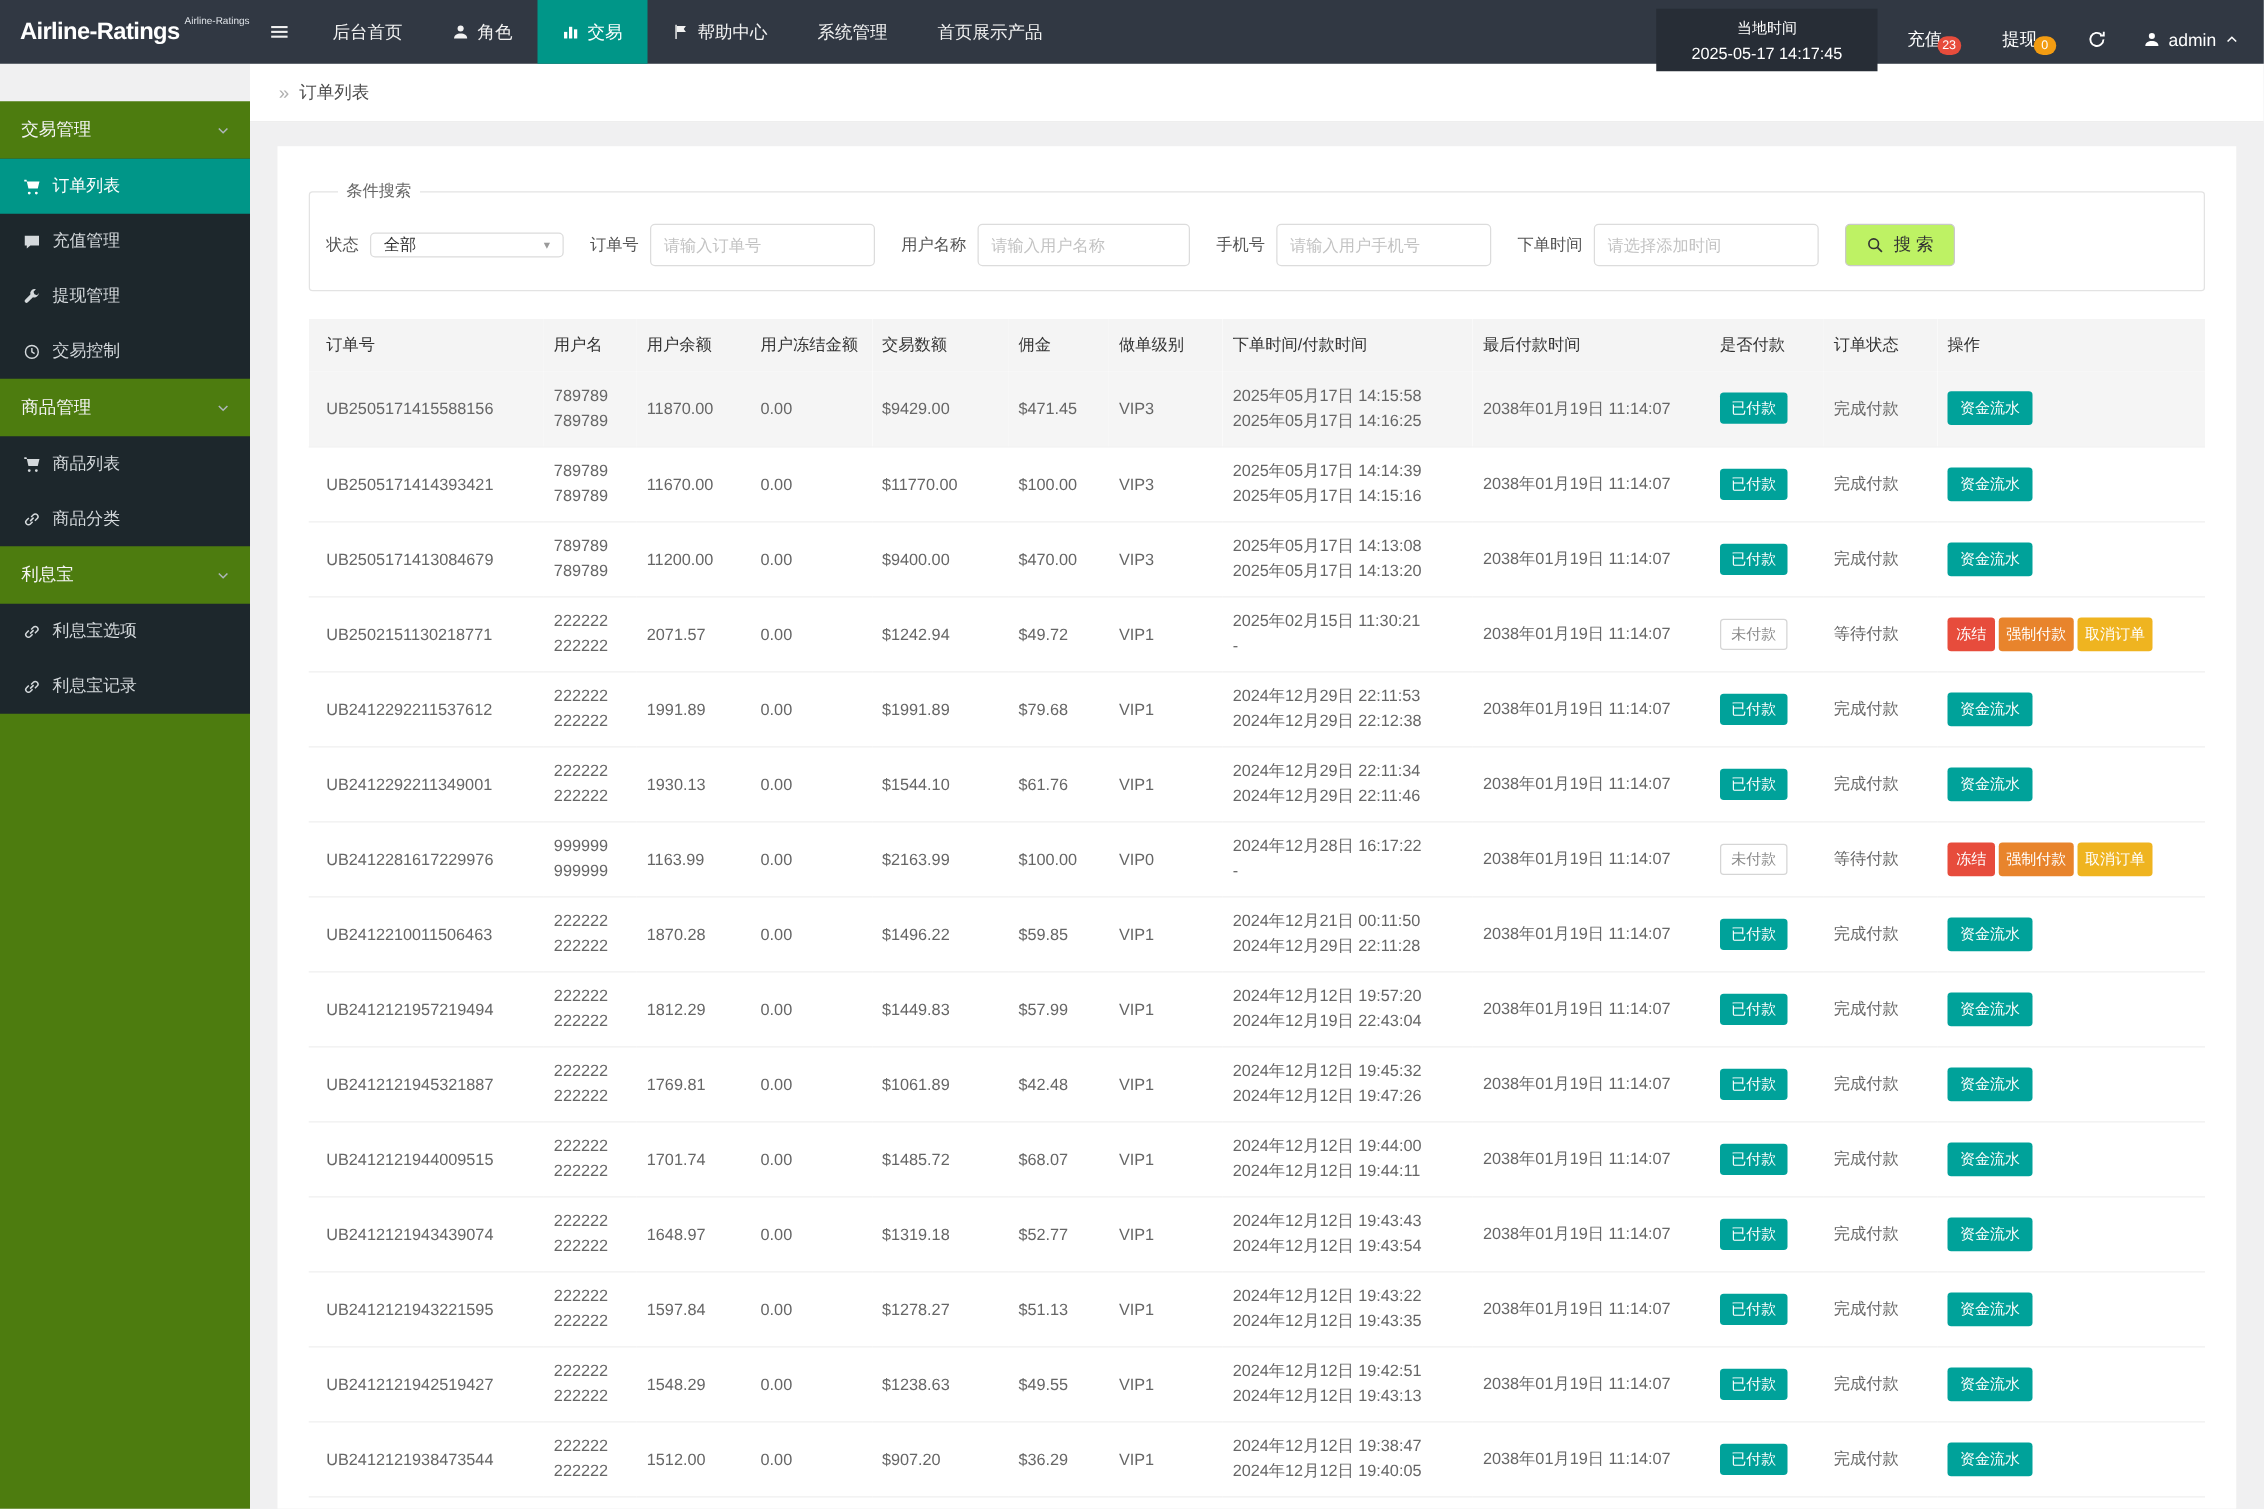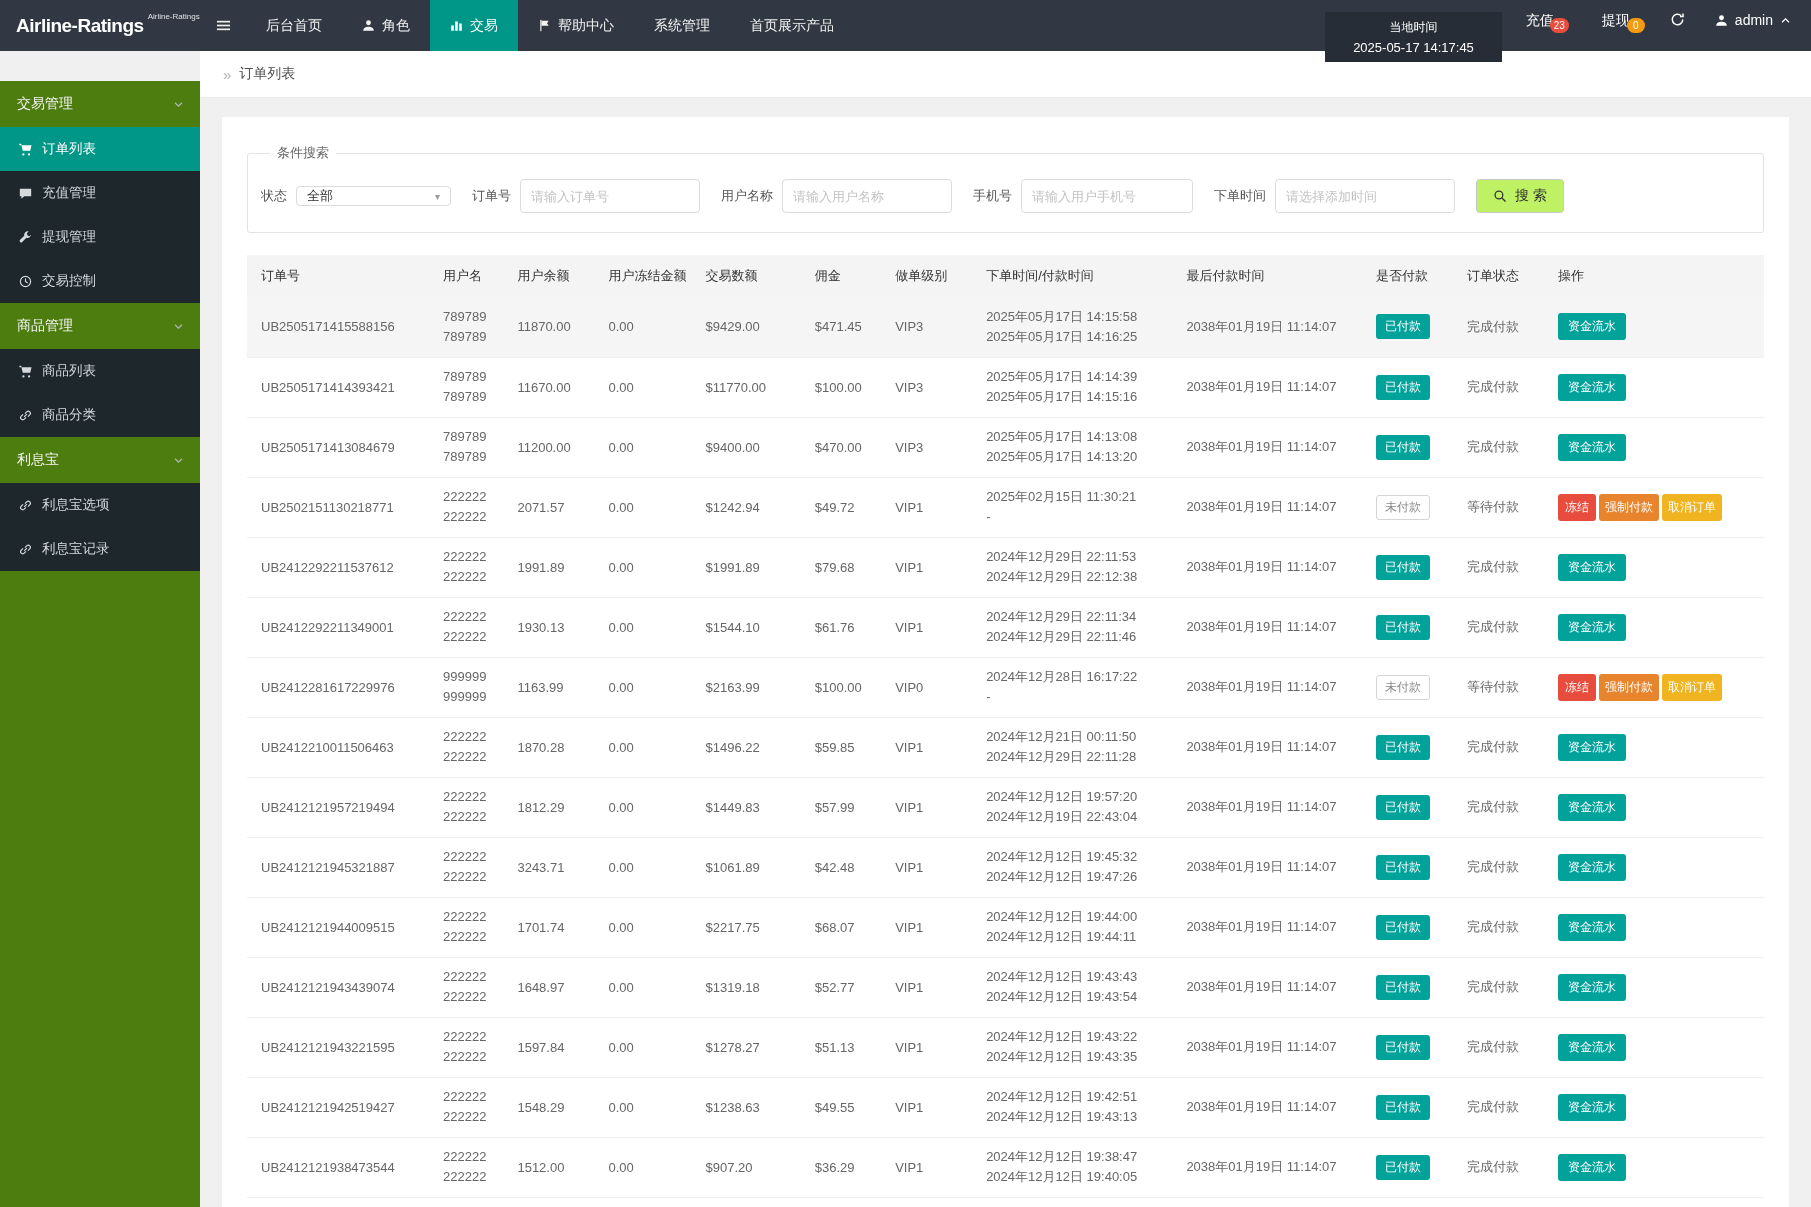--- a/index.html
+++ b/index.html
@@ -9,21 +9,21 @@
 
   
   .navbar { position:fixed; top:0; left:0; right:0; height:51px; background:#313843; display:flex; align-items:stretch; z-index:50; }
   .brand { width:200px; display:flex; align-items:center; padding-left:16px; color:#fff; flex:none; }
   .brand-main { font-size:19px; font-weight:bold; letter-spacing:-0.5px; }
   .brand-sub { font-size:8px; color:#dfe3e8; margin-left:4px; align-self:flex-start; margin-top:12px; }
   .hamburger { width:46px; display:flex; align-items:center; justify-content:center; color:#f0f0f0; cursor:pointer; }
   .nav-items { display:flex; align-items:stretch; }
   .nav-item { display:flex; align-items:center; gap:7px; padding:0 20px; color:#f2f2f2; font-size:14px; cursor:pointer; white-space:nowrap; }
   .nav-item.active { background:#009688; color:#fff; }
-  .nav-right { margin-left:auto; display:flex; align-items:flex-start;margin-top:12px; }
+  .nav-right { margin-left:auto; display:flex; align-items:center;margin-top:12px; }
   .time-block { background:#272d36; color:#fff; padding:7px 28px; display:flex; flex-direction:column; justify-content:center; align-items:center; gap:4px; }
   .time-label { font-size:12px; }
   .time-value { font-size:13px; }
   .nav-badge-item { position:relative; display:flex; align-items:center; padding:0 24px; color:#fff; font-size:14px; cursor:pointer; }
   .badge { position:absolute; top:6px; right:9px; min-width:18px; height:15px; border-radius:8px; font-size:10px; line-height:15px; text-align:center; color:#fff; padding:0 4px; }
   .badge.red { background:#e74c3c; }
   .badge.orange { background:#f39c12; }
   .nav-icon-btn { display:flex; align-items:center; padding:0 16px; color:#fff; cursor:pointer; }
   .user-menu { display:flex; align-items:center; gap:7px; padding:0 20px 0 14px; color:#fff; font-size:14px; cursor:pointer; }
 
@@ -522,21 +522,21 @@
               <td><span class="pill paid">已付款</span></td>
               <td>完成付款</td>
               <td class="actions"><button class="btn flow">资金流水</button></td>
             </tr>
             <tr>
               <td>UB2412121945321887</td>
               <td class="two-line">
                 <div>222222</div>
                 <div>222222</div>
               </td>
-              <td>3243.71</td>
+              <td>1769.81</td>
               <td>0.00</td>
               <td>$1061.89</td>
               <td>$42.48</td>
               <td>VIP1</td>
               <td class="two-line">
                 <div>2024年12月12日 19:45:32</div>
                 <div>2024年12月12日 19:47:26</div>
               </td>
               <td>2038年01月19日 11:14:07</td>
               <td><span class="pill paid">已付款</span></td>
@@ -544,21 +544,21 @@
               <td class="actions"><button class="btn flow">资金流水</button></td>
             </tr>
             <tr>
               <td>UB2412121944009515</td>
               <td class="two-line">
                 <div>222222</div>
                 <div>222222</div>
               </td>
               <td>1701.74</td>
               <td>0.00</td>
-              <td>$2217.75</td>
+              <td>$1485.72</td>
               <td>$68.07</td>
               <td>VIP1</td>
               <td class="two-line">
                 <div>2024年12月12日 19:44:00</div>
                 <div>2024年12月12日 19:44:11</div>
               </td>
               <td>2038年01月19日 11:14:07</td>
               <td><span class="pill paid">已付款</span></td>
               <td>完成付款</td>
               <td class="actions"><button class="btn flow">资金流水</button></td>

